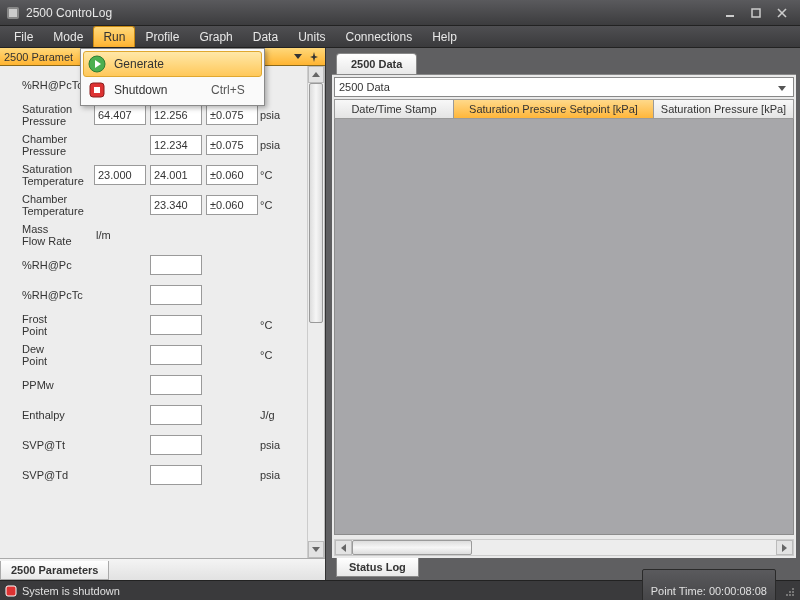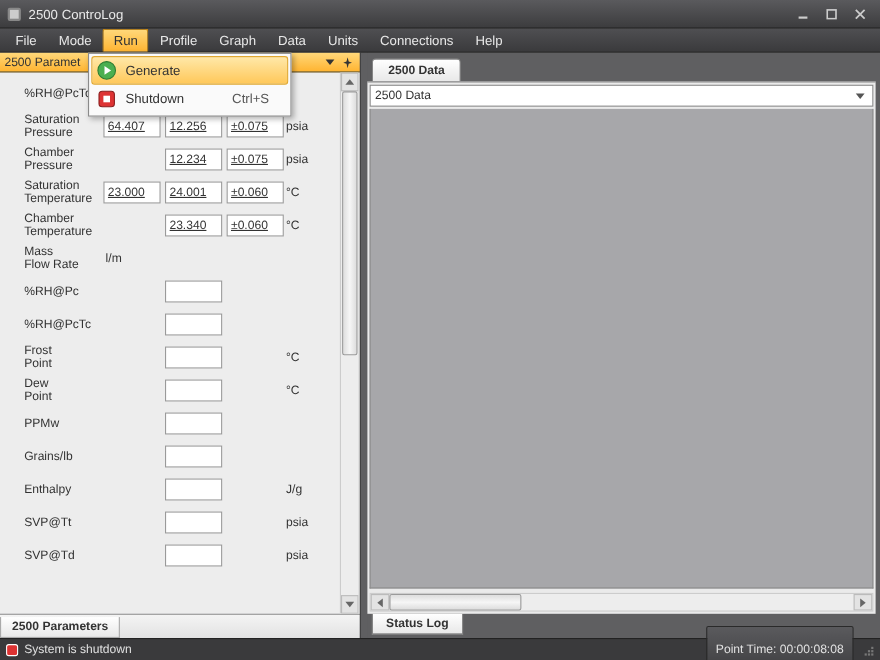--- a/index.html
+++ b/index.html
@@ -84,21 +84,21 @@
   }
   .scrollbar-v .btn { height:17px; background:#e3e3e3; border:1px solid #bbb; display:flex; align-items:center; justify-content:center;}
   .scrollbar-v .track { position:absolute; top:17px; bottom:17px; left:0; right:0; }
   .scrollbar-v .thumb { position:absolute; top:0; left:1px; right:1px; height:240px;
     background: linear-gradient(to right, #ddd, #f6f6f6, #ddd); border:1px solid #9a9a9a; border-radius:2px; }
   .scrollbar-v .btn.bot { position:absolute; bottom:0; left:0; right:0; }
 
   .paramgrid { padding: 4px 0 0 16px; }
   .paramrow { display:flex; align-items:center; height: 30px; padding: 0 4px 0 6px; }
   .paramlabel { width: 72px; font-size: 11px; color:#333; line-height: 1.1; }
-  .cell { display:flex; gap:4px;text-decoration:underline; }
+  .cell { display:flex; gap:4px; }
   .inp {
     width: 52px; height: 20px; background:#fff; border:1px solid #9a9a9a;
     font-size: 11px; padding: 0 3px; color:#333;
   }
   .unit { width: 28px; font-size: 11px; color:#333; padding-left: 2px;}
   .footer-tab {
     height: 22px; background: linear-gradient(#f4f4f4,#e2e2e2);
     border-top: 1px solid #aaa; display:flex; align-items:flex-end;
   }
   .footer-tab .tab {
@@ -337,29 +337,20 @@
             <div class="paramrow">
               <div class="paramlabel">PPMw</div>
               <div class="cell">
                 <span style="width: 52px;"></span>
                 <input class="inp" style="">
                 <span style="width: 52px;"></span>
               </div>
               <div class="unit"></div>
             </div>
             <div class="paramrow">
-              <div class="paramlabel">Grains/lb</div>
-              <div class="cell">
-                <span style="width: 52px;"></span>
-                <input class="inp" style="">
-                <span style="width: 52px;"></span>
-              </div>
-              <div class="unit"></div>
-            </div>
-            <div class="paramrow">
               <div class="paramlabel">Enthalpy</div>
               <div class="cell">
                 <span style="width: 52px;"></span>
                 <input class="inp" style="">
                 <span style="width: 52px;"></span>
               </div>
               <div class="unit">J/g</div>
             </div>
             <div class="paramrow">
               <div class="paramlabel">SVP@Tt</div>
@@ -405,20 +396,25 @@
       <div class="tab">2500 Data</div>
     </div>
     <div class="dataarea">
       <div class="combo">
         <span>2500 Data</span>
         <span class="spacer"></span>
         <span class="arrow">
           <span class="tri" style="border-left:4px solid transparent;border-right:4px solid transparent;border-top:5px solid #555;"></span>
         </span>
       </div>
+      <div class="gridhead" id="gridhead">
+          <div class="gh" style="width: 120px;">Date/Time Stamp</div>
+          <div class="gh active" style="width: 200px;">Saturation Pressure Setpoint [kPa]</div>
+          <div class="gh" style="width: 140px;">Saturation Pressure [kPa]</div>
+        </div>
       <div class="gridbody"></div>
       <div class="scrollbar-h">
         <div class="btn">
             <span class="tri" style="border-top:4px solid transparent;border-bottom:4px solid transparent;border-right:5px solid #666;"></span>
           </div>
         <div class="track">
             <div class="thumb"></div>
           </div>
         <div class="btn">
             <span class="tri" style="border-top:4px solid transparent;border-bottom:4px solid transparent;border-left:5px solid #666;"></span>

